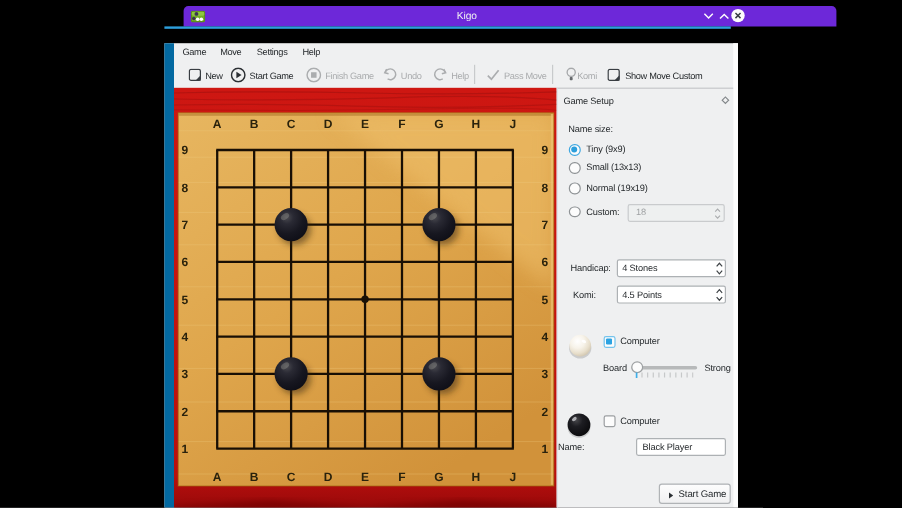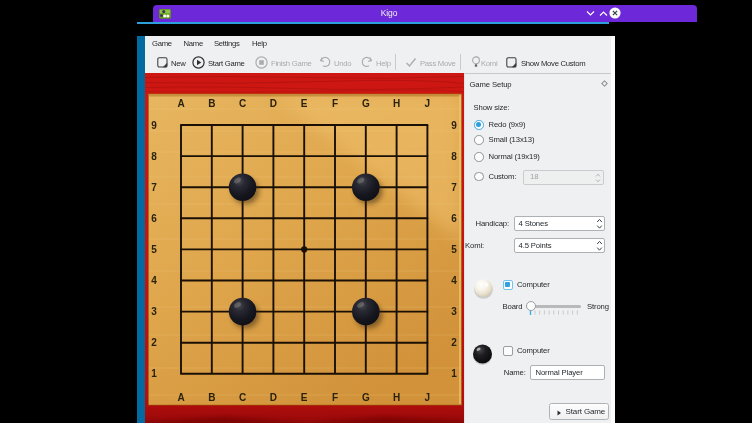--- a/index.html
+++ b/index.html
@@ -51,21 +51,21 @@
       </svg>
     <svg class="abs" style="left:456px;top:2px" width="12" height="12" viewBox="0 0 12 12">
         <circle cx="6" cy="6" r="5.6" fill="#fcfcfc"></circle>
         <path d="M3.9 3.9 L8.1 8.1 M8.1 3.9 L3.9 8.1" stroke="#373d43" stroke-width="1.2"></path>
       </svg>
   </div>
   <div class="blueline"></div>
   <div class="body">
     <div class="menubar">
       <span style="left:7px">Game</span>
-      <span style="left:38.5px">Name</span>
+      <span style="left:38.5px">Move</span>
       <span style="left:69px">Settings</span>
       <span style="left:107px">Help</span>
     </div>
     <div class="toolbar">
 
       <svg class="abs" style="left:12px;top:7px" width="11" height="11" viewBox="0 0 11 11">
           <rect x="0.8" y="0.8" width="9.2" height="9.2" rx="1.4" fill="none" stroke="#383d42" stroke-width="1.05"></rect>
           <path d="M5.8 10.2 L10.2 5.8 L10.2 10.2 Z" fill="#383d42"></path>
         </svg>
       <span class="lbl" style="left:26px">New</span>
@@ -255,41 +255,41 @@
 <circle cx="220.8" cy="238.6" r="13.8" fill="url(#stoneg)"></circle>
 <ellipse cx="215.7" cy="231.9" rx="3.8" ry="2.3" fill="#a8a89e" opacity="0.32" transform="rotate(-32 215.7 231.9)"></ellipse>
 </g>
 </svg>
     </div>
     <div class="panel" id="panel">
       <span class="txt" style="left:4.5px;top:5.5px">Game Setup</span>
       <svg class="abs" style="left:134.5px;top:5px" width="9" height="9" viewBox="0 0 9 9">
           <rect x="2.6" y="2.6" width="3.8" height="3.8" fill="none" stroke="#83878a" stroke-width="0.95" transform="rotate(45 4.5 4.5)"></rect>
         </svg>
-      <span class="txt" style="left:8.5px;top:29px">Show size:</span>
+      <span class="txt" style="left:8.5px;top:29px">Name size:</span>
       <div class="radio sel" style="left:9.1px;top:46.2px"></div>
-      <span class="txt" style="left:23.5px;top:46px">Redo (9x9)</span>
+      <span class="txt" style="left:23.5px;top:46px">Tiny (9x9)</span>
       <div class="radio" style="left:9.1px;top:61.4px"></div>
       <span class="txt" style="left:23.5px;top:61px">Small (13x13)</span>
       <div class="radio" style="left:9.1px;top:78.1px"></div>
       <span class="txt" style="left:23.5px;top:78px">Normal (19x19)</span>
       <div class="radio" style="left:9.1px;top:97.9px"></div>
       <span class="txt" style="left:23.5px;top:97.7px">Custom:</span>
       <div class="fielddis" style="left:58.3px;top:96.4px;width:80.5px;height:14.5px"></div>
       <span class="txt" style="left:65px;top:97.7px;color:#9fa1a3">18</span>
       <svg class="abs" style="left:130px;top:98.5px" width="6" height="10" viewBox="0 0 6 10">
           <path d="M1 3.4 L3 1.2 L5 3.4 M1 6.6 L3 8.8 L5 6.6" fill="none" stroke="#aaacae" stroke-width="0.9"></path>
         </svg>
       <span class="txt" style="left:0;top:144.5px;width:44px;text-align:right">Handicap:</span>
       <div class="field" style="left:49px;top:141.5px;width:90.5px;height:15px"></div>
       <span class="txt" style="left:53.5px;top:144.5px">4 Stones</span>
       <svg class="abs" style="left:130.5px;top:143.8px" width="7" height="12" viewBox="0 0 7 12">
           <path d="M1.2 4 L3.5 1.4 L5.8 4 M1.2 7.6 L3.5 10.2 L5.8 7.6" fill="none" stroke="#3f4447" stroke-width="1"></path>
         </svg>
-      <span class="txt" style="left:0;top:166.5px;width:44px;text-align:left">Komi:</span>
+      <span class="txt" style="left:0;top:166.5px;width:44px;text-align:center">Komi:</span>
       <div class="field" style="left:49px;top:163.5px;width:90.5px;height:15px"></div>
       <span class="txt" style="left:53.5px;top:166.5px">4.5 Points</span>
       <svg class="abs" style="left:130.5px;top:165.8px" width="7" height="12" viewBox="0 0 7 12">
           <path d="M1.2 4 L3.5 1.4 L5.8 4 M1.2 7.6 L3.5 10.2 L5.8 7.6" fill="none" stroke="#3f4447" stroke-width="1"></path>
         </svg>
       <svg class="abs" style="left:6.5px;top:202.5px" width="23" height="23" viewBox="0 0 23 23">
         <defs>
             <radialGradient id="wsg" cx="0.38" cy="0.3" r="0.8">
         <stop offset="0" stop-color="#ffffff"></stop>
               <stop offset="0.4" stop-color="#f7f3ea"></stop>
@@ -329,23 +329,23 @@
               <stop offset="0.35" stop-color="#1d1d22"></stop>
               <stop offset="1" stop-color="#070709"></stop>
             </radialGradient>
           </defs>
         <ellipse cx="11.5" cy="13" rx="9.5" ry="9" fill="#00000026"></ellipse>
         <circle cx="11.5" cy="11" r="9.5" fill="url(#bsg)"></circle>
         <ellipse cx="7.6" cy="6.2" rx="2.2" ry="1.4" fill="#cacace" opacity="0.8" transform="rotate(-35 7.6 6.2)"></ellipse>
       </svg>
       <div class="chk" style="left:37.6px;top:271.8px"></div>
       <span class="txt" style="left:51.9px;top:272.3px">Computer</span>
-      <span class="txt" style="left:0;top:293.6px;width:60.8px;text-align:right">Name:</span>
+      <span class="txt" style="left:0;top:293.6px;width:60.8px;">Name:</span>
       <div class="field" style="left:65.3px;top:291px;width:74.3px;height:15px"></div>
-      <span class="txt" style="left:70.5px;top:293.6px">Normal Player</span>
+      <span class="txt" style="left:70.5px;top:293.6px">Black Player</span>
       <div class="btn" style="left:84px;top:329px;width:60px;height:17px"></div>
       <svg class="abs" style="left:91.9px;top:335.5px" width="4.5" height="6" viewBox="0 0 4.5 6">
           <path d="M0.5 0.5 L4 3 L0.5 5.5 Z" fill="#2b2f33"></path>
         </svg>
       <span class="txt" style="left:100.5px;top:333.2px;font-size:8px">Start Game</span>
     </div>
   </div>
 </div>
 
 </body></html>

